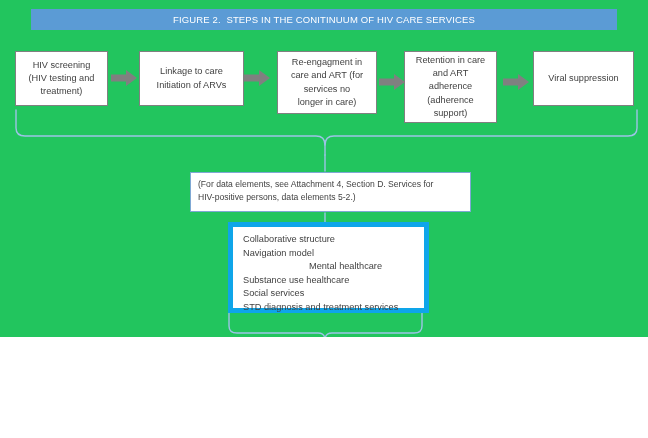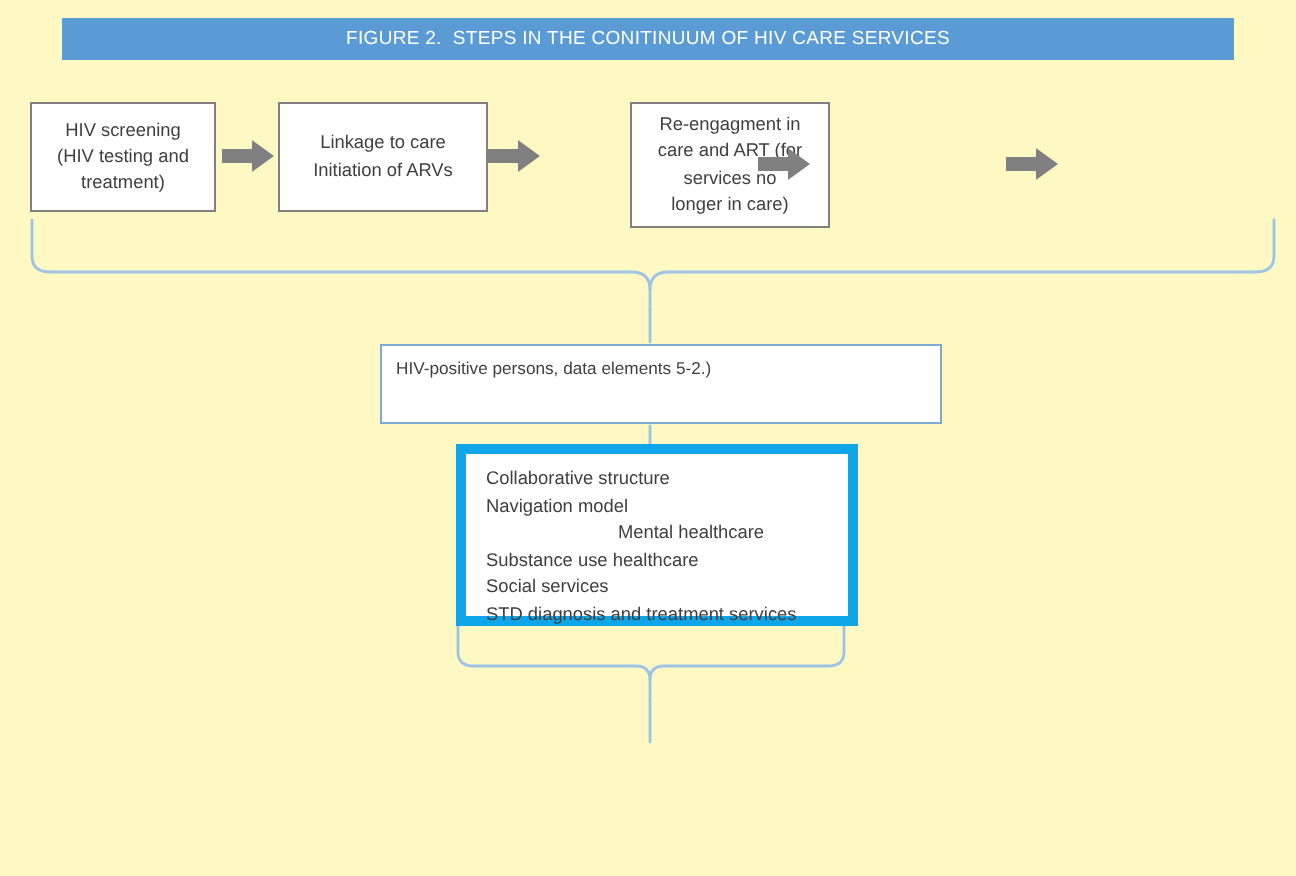--- a/index.html
+++ b/index.html
@@ -7,22 +7,22 @@
     padding: 0;
     background: #ffffff;
   }
   body {
     font-family: "Liberation Sans", sans-serif;
     color: #404040;
   }
   #canvas {
     position: relative;
     width: 648px;
-    height: 438px;
-    background: #fef9c3;
+    height: 337px;
+    background: #22c55e;
     overflow: hidden;
   }
 
   
   .title-banner {
     position: absolute;
     left: 31px;
     top: 9px;
     width: 586px;
     height: 21px;
@@ -120,26 +120,40 @@
         <div>(HIV testing and</div>
         <div>treatment)</div>
       </div>
     </div>
   <div class="step-box" id="box-1" style="left:139px; top:51px;  width:105px; height:55px;">
       <div>
         <div>Linkage to care</div>
         <div>Initiation of ARVs</div>
       </div>
     </div>
-  <div class="step-box" id="box-2" style="left:277px; top:51px;  width:100px; height:63px;margin-left:38px;">
+  <div class="step-box" id="box-2" style="left:277px; top:51px;  width:100px; height:63px;">
       <div>
         <div>Re-engagment in</div>
         <div>care and ART (for</div>
         <div>services no</div>
         <div>longer in care)</div>
+      </div>
+    </div>
+  <div class="step-box" id="box-3" style="left:404px; top:51px;  width:93px;  height:72px;">
+      <div>
+        <div>Retention in care</div>
+        <div>and ART</div>
+        <div>adherence</div>
+        <div>(adherence</div>
+        <div>support)</div>
+      </div>
+    </div>
+  <div class="step-box" id="box-4" style="left:533px; top:51px;  width:101px; height:55px;">
+      <div>
+        <div>Viral suppression</div>
       </div>
     </div>
 
   <div class="block-arrow" style="left:111px; top:70px;">
     <svg viewBox="0 0 26 16" width="26" height="16" aria-hidden="true">
       <polygon points="0,4.5 15,4.5 15,0 26,8 15,16 15,11.5 0,11.5" fill="#808080"></polygon>
     </svg>
   </div>
   <div class="block-arrow" style="left:244px; top:70px;">
     <svg viewBox="0 0 26 16" width="26" height="16" aria-hidden="true">
@@ -194,20 +208,21 @@
         Q 422,333 414,333
         L 332,333
         Q 325,333 325,340
       "></path>
 
       <path d="M 325,350 L 325,371"></path>
     </g>
   </svg>
 
   <div class="note-box" style="left:190px; top:172px; width:281px; height:40px;">
+    <div>(For data elements, see Attachment 4, Section D. Services for</div>
     <div>HIV-positive persons, data elements 5-2.)</div>
   </div>
 
   <div class="services-box" id="services-box" style="left:228px; top:222px; width:201px; height:91px;">
       <div class="svc-line">Collaborative structure</div>
       <div class="svc-line">Navigation model</div>
       <div class="svc-line indented">Mental healthcare</div>
       <div class="svc-line">Substance use healthcare</div>
       <div class="svc-line">Social services</div>
       <div class="svc-line">STD diagnosis and treatment services</div>

